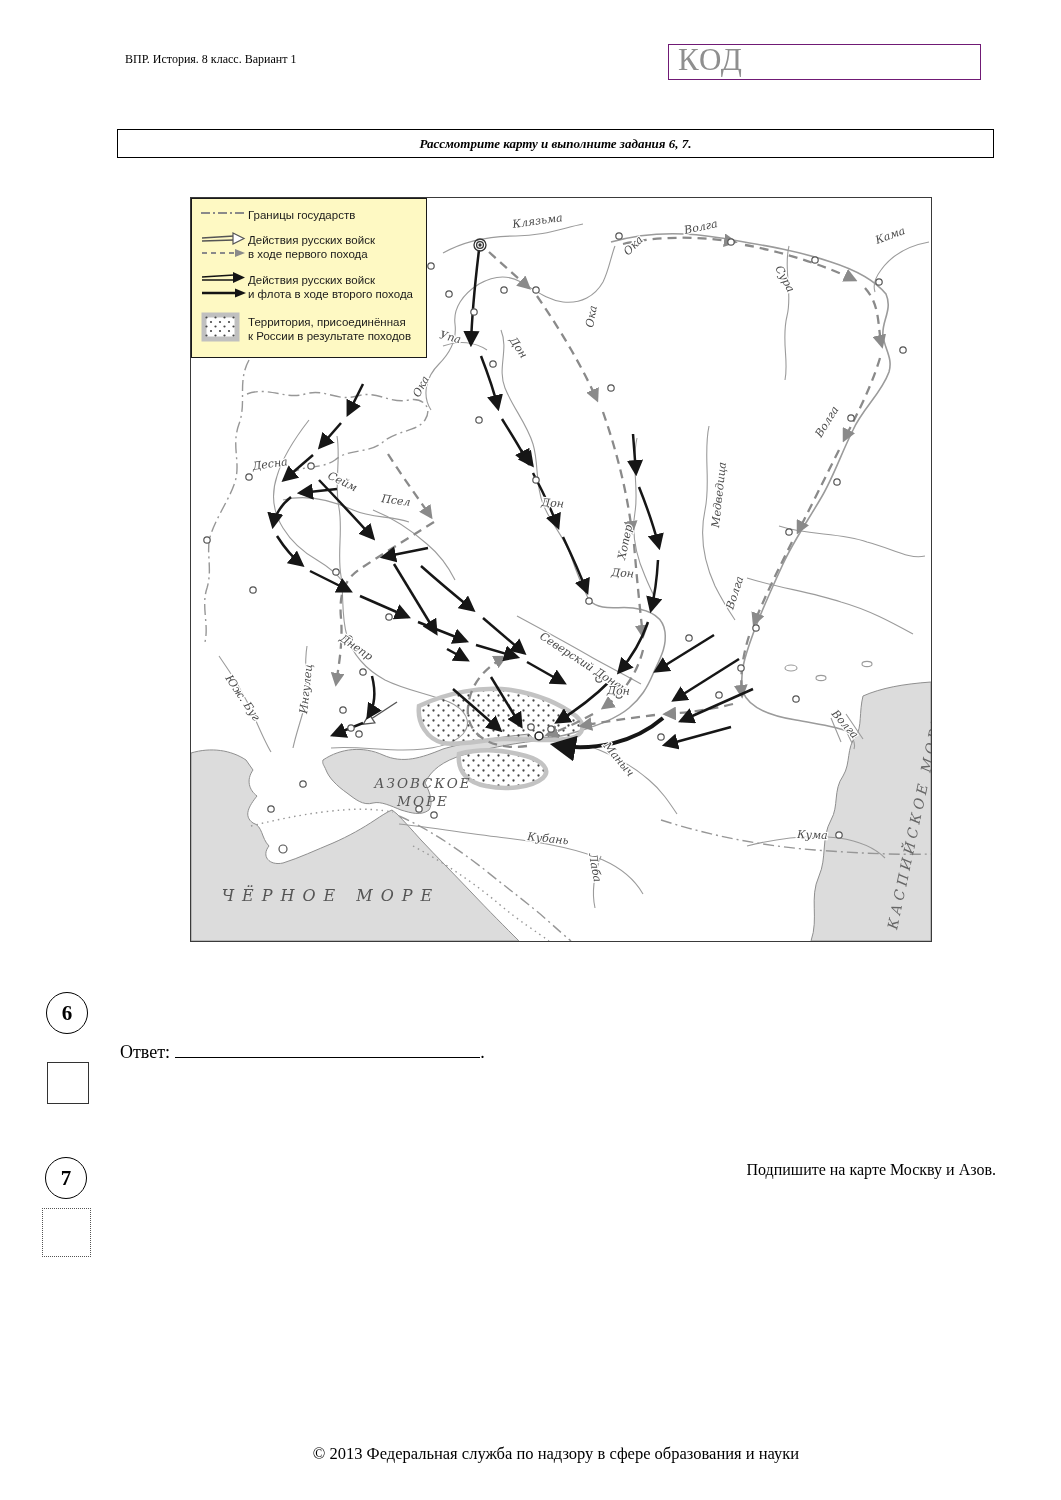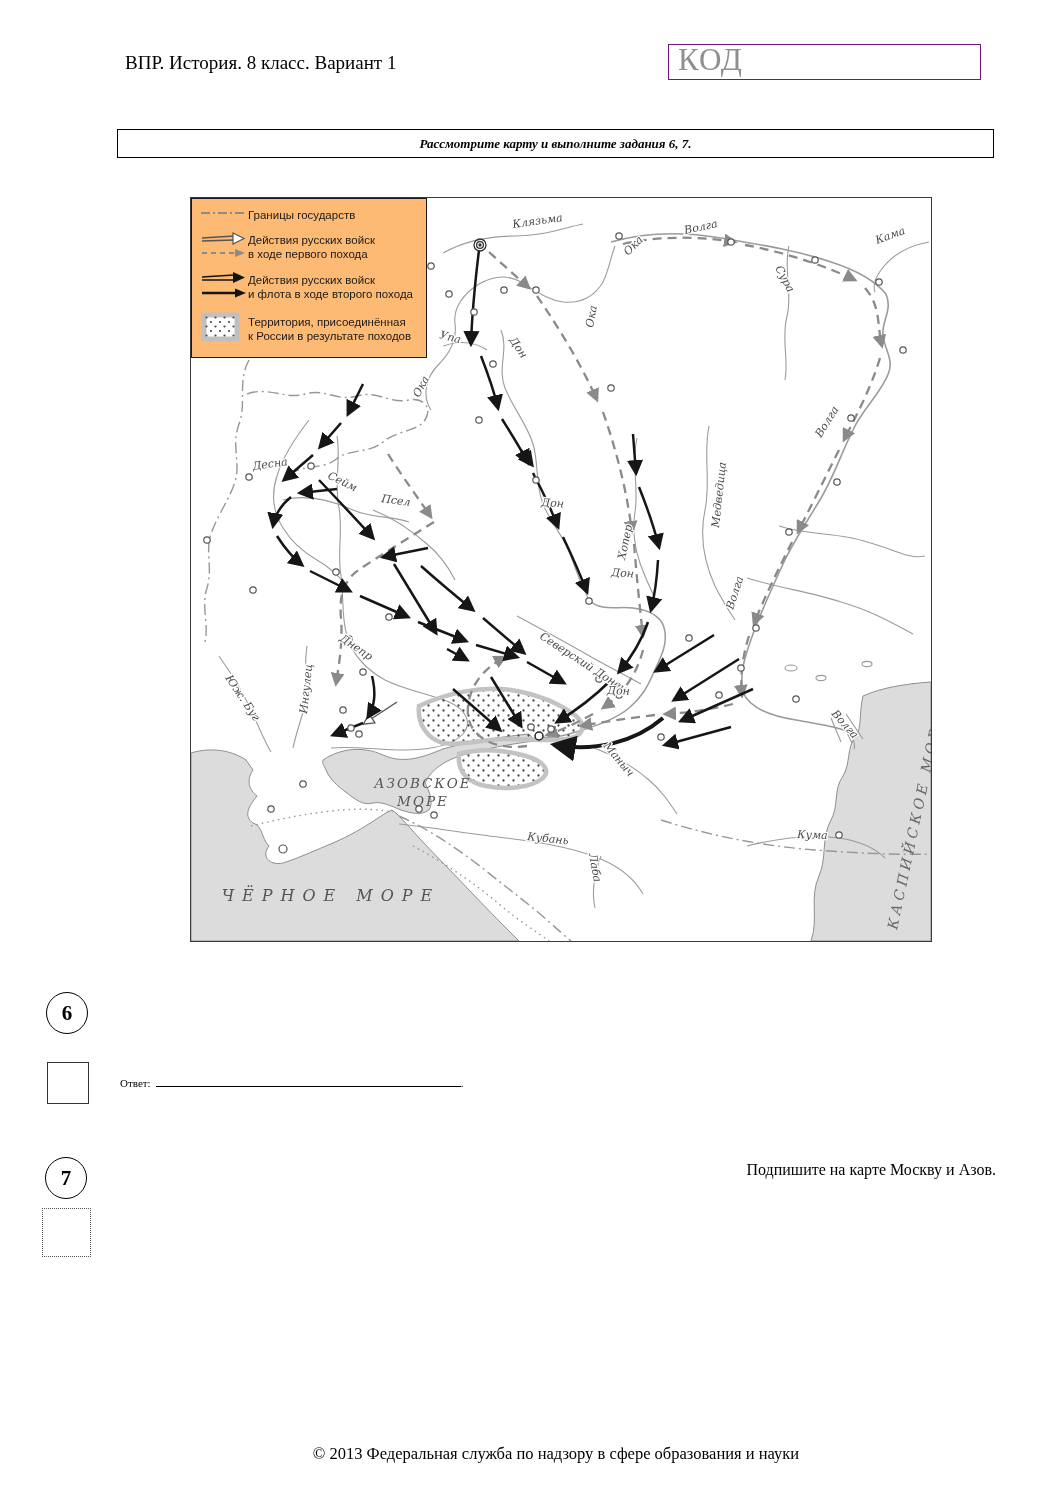--- a/index.html
+++ b/index.html
@@ -1,37 +1,37 @@
 <!DOCTYPE html>
 <html><head>
 <meta charset="utf-8">
 <style>
   html,body{margin:0;padding:0;background:#fff;}
   .page{position:relative;width:1061px;height:1500px;background:#fff;overflow:hidden;
         font-family:"Liberation Serif",serif;color:#000;}
-  .header-left{position:absolute;left:125px;top:52px;font-size:19px;}
+  .header-left{position:absolute;left:125px;top:52px;font-size:12px;}
   .kod-box{position:absolute;left:668px;top:44px;width:311px;height:34px;border:1px solid #701a75;}
   .kod-text{position:absolute;left:9px;top:-3px;font-size:31px;color:#8f8f8f;letter-spacing:1px;}
   .instruction{position:absolute;left:117px;top:129px;width:875px;height:27px;border:1.6px solid #000;
         display:flex;align-items:center;justify-content:center;font-weight:bold;font-style:italic;font-size:13px;}
   .map-wrap{position:absolute;left:190px;top:197px;width:740px;height:743px;border:1.5px solid #3a3a3a;background:#fff;}
   .map-svg{position:absolute;left:0;top:0;}
-  .legend{position:absolute;left:0;top:0;width:236px;border:1.5px solid #1a1a1a;background:#fdba74;box-sizing:border-box;
+  .legend{position:absolute;left:0;top:0;width:236px;border:1.5px solid #1a1a1a;background:#fef9c3;box-sizing:border-box;
         padding:8px 4px 2px 8px;font-family:"Liberation Sans",sans-serif;font-size:11.5px;line-height:1.22;color:#1a1a1a;}
   .leg-row{display:flex;align-items:center;margin-bottom:9px;}
   .leg-sym{width:48px;flex:0 0 48px;}
   .rl{font:italic 11px "DejaVu Serif",serif;fill:#4a4a4a;paint-order:stroke;stroke:#fff;stroke-width:2.5px;}
   .sea-l{font:italic 13.5px "DejaVu Serif",serif;fill:#555;letter-spacing:2px;}
   .sea-big{font:italic 16px "DejaVu Serif",serif;fill:#555;letter-spacing:8px;}
   .sea-casp{font:italic 14px "DejaVu Serif",serif;fill:#666;letter-spacing:4px;}
   .task-circle{position:absolute;width:40px;height:40px;border:1.7px solid #000;border-radius:50%;
         display:flex;align-items:center;justify-content:center;font-weight:bold;font-size:21px;background:#fff;}
   .task-text{position:absolute;left:120px;width:876px;font-size:17.5px;text-align:justify;line-height:1.55;}
   .score-box{position:absolute;left:47px;top:1062px;width:40px;height:40px;border:1px solid #333;}
-  .answer-row{position:absolute;left:120px;top:1076px;font-size:11px;font-family:Liberation Serif, serif;}
+  .answer-row{position:absolute;left:120px;top:1040px;font-size:18px;font-family:Liberation Serif, serif;}
   .answer-line{display:inline-block;width:305px;border-bottom:1.2px solid #000;height:0.95em;margin-left:5px;}
   .dotted-box{position:absolute;left:42px;top:1208px;width:47px;height:47px;border:1.6px dotted #555;}
   .footer{position:absolute;left:117px;top:1444px;width:878px;text-align:center;font-size:16.5px;}
 </style>
 </head>
 <body>
 
 <div class="page">
 
   <div class="header-left">ВПР. История. 8 класс. Вариант 1</div>

